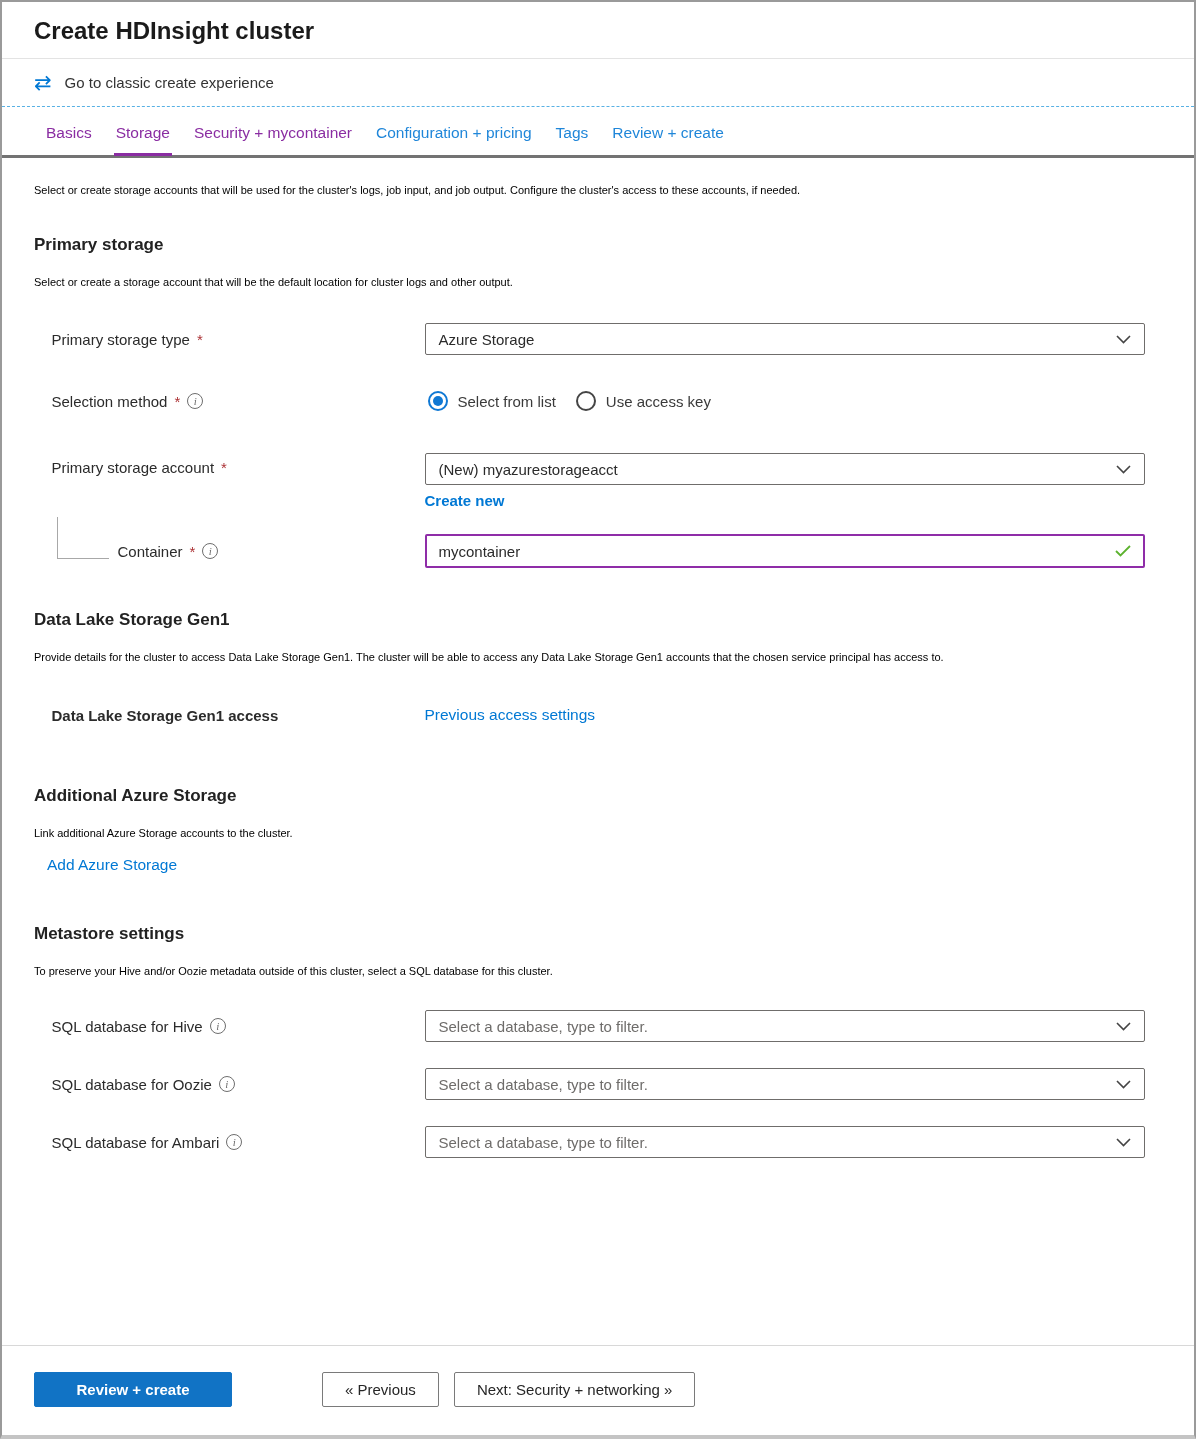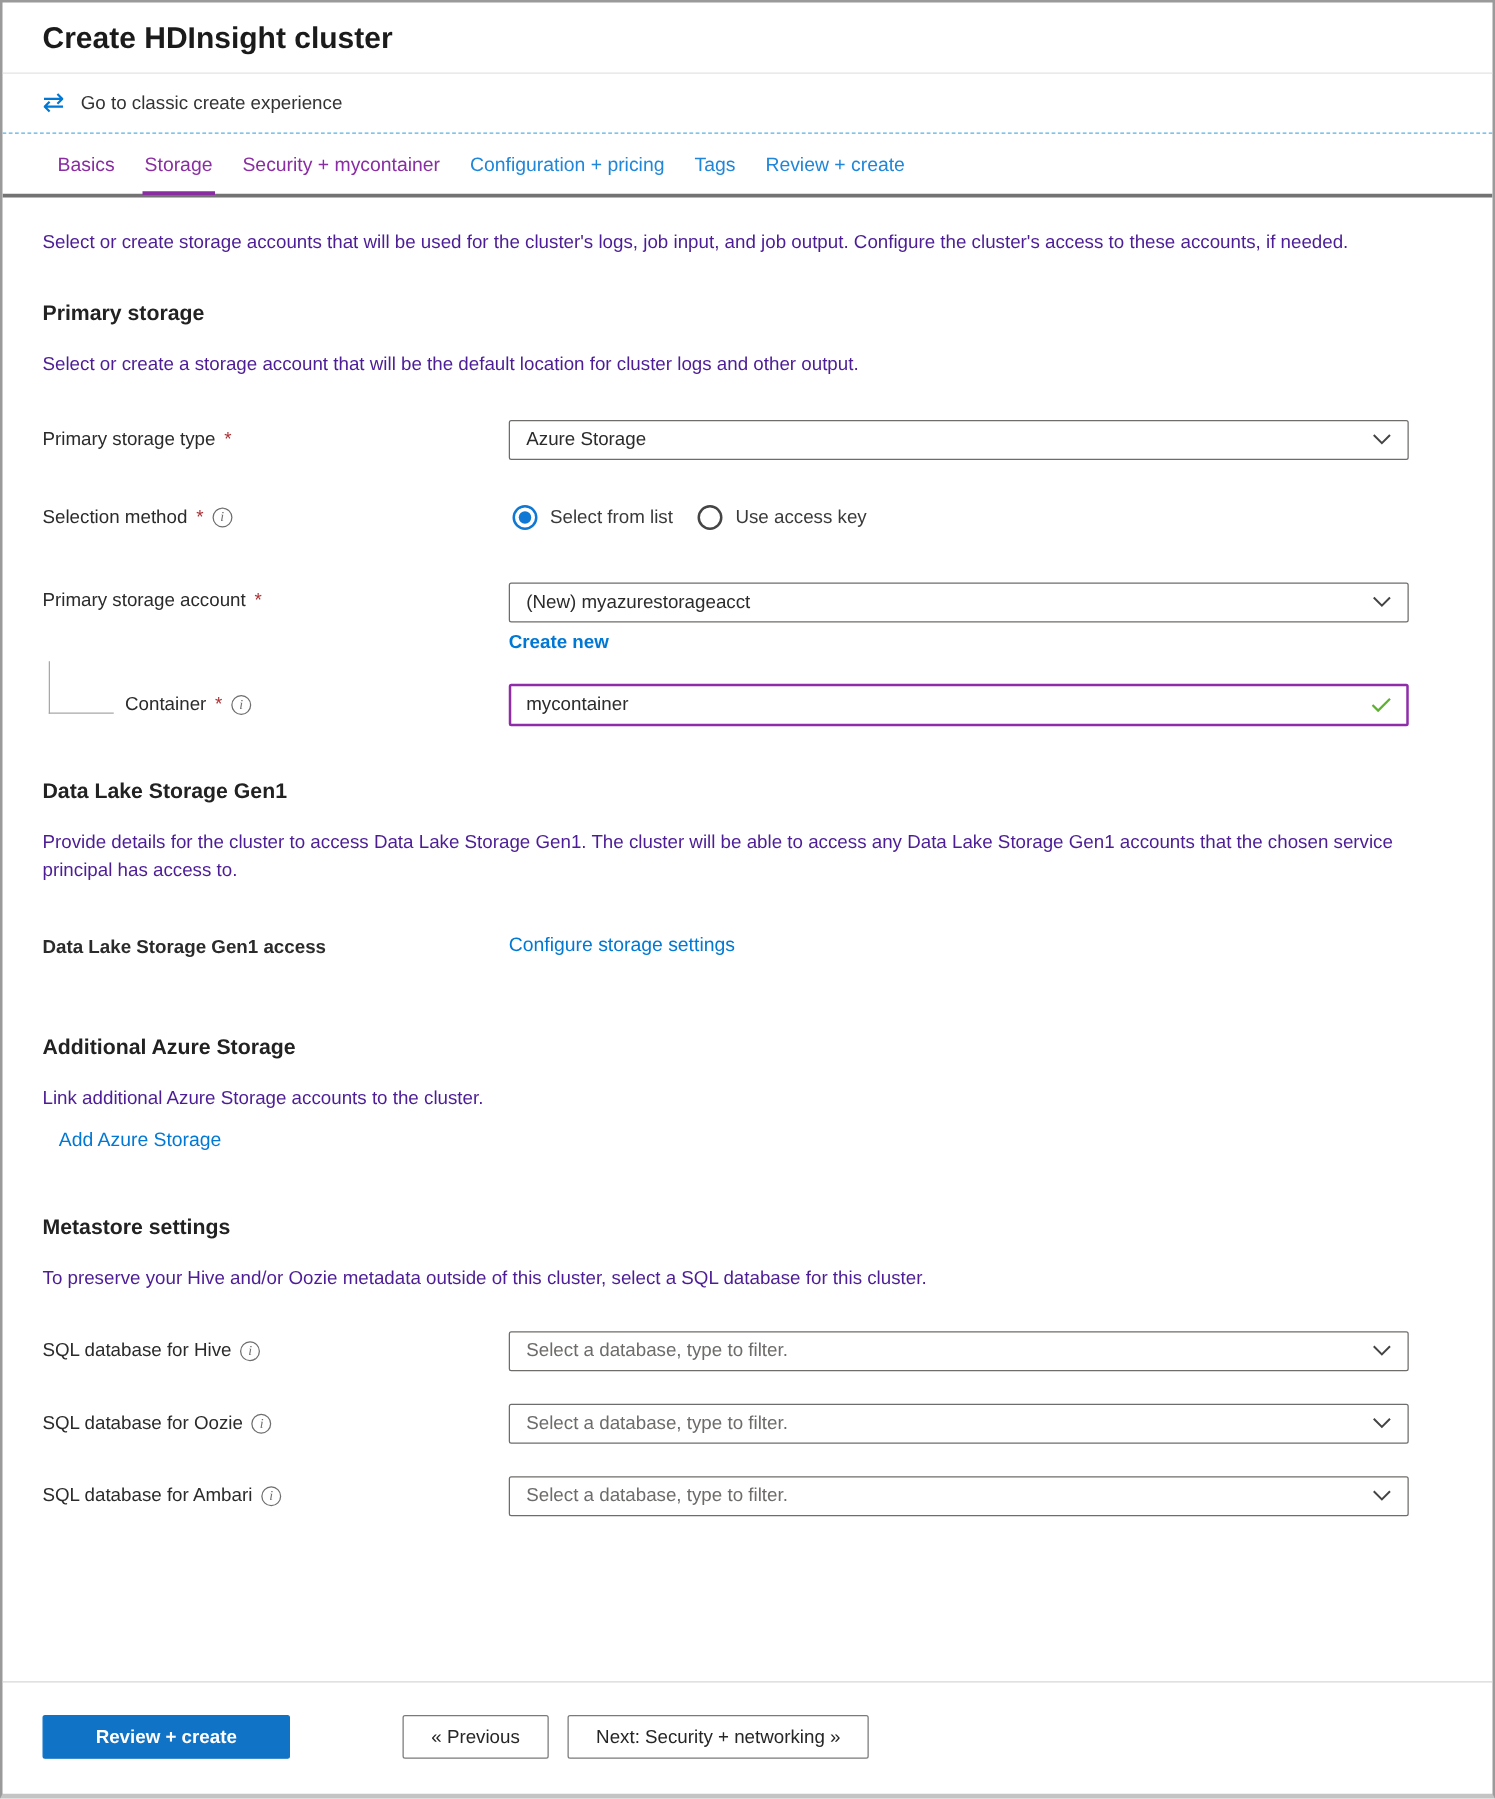--- a/index.html
+++ b/index.html
@@ -29,28 +29,28 @@
   .tab.visited{ color:#8a2da2; }
   .tab.future{ color:#1f86d9; }
   .tab.active{ color:#8a2da2; }
   .tab.active::after{
     content:""; position:absolute; left:10px; right:10px; bottom:-1px;
     height:3px; background:#8a2da2;
   }
 
   
   .content{ padding:24px 32px 0; flex:1; }
-  p.body-text{ font-size:15px; line-height:1.55; color:#4c1d95; }
+  p.body-text{ font-size:11px; line-height:1.55; color:#000000; }
   .intro{ max-width:1080px; margin-bottom:36px; }
 
   h2.section{ font-size:17px; font-weight:700; color:#222; margin-bottom:19px; }
   .section-desc{ max-width:1130px; margin-bottom:32px; }
   .section-desc.wide{ max-width:1135px; }
 
-  .form-row{ display:flex; align-items:center; margin-bottom:30px; }
+  .form-row{ display:flex; align-items:center; margin-bottom:30px;justify-content:center; }
   .form-row.align-top{ align-items:flex-start; }
   .form-label{
     width:373px; flex:none; font-size:15px; color:#2b2b2b;
     display:flex; align-items:center; gap:7px;
   }
   .form-label .req{ color:#ac3235; font-size:15px; }
   .form-label.bold{ font-weight:700; }
   .control{ width:720px; flex:none; }
 
   .info-icon{
@@ -226,21 +226,21 @@
 
     
     <h2 class="section">Data Lake Storage Gen1</h2>
     <p class="body-text section-desc wide" style="margin-bottom:40px;">Provide details for the cluster to access Data Lake Storage Gen1. The cluster will be able to access any Data Lake Storage Gen1 accounts that the chosen service principal has access to.</p>
 
     <div class="form-row access-row">
       <div class="form-label bold">
         <span>Data Lake Storage Gen1 access</span>
       </div>
       <div class="control">
-        <a class="link" style="font-size:15.5px;">Configure storage settings</a>
+        <a class="link" style="font-size:15.5px;">Previous access settings</a>
       </div>
     </div>
 
     
     <h2 class="section">Additional Azure Storage</h2>
     <p class="body-text">Link additional Azure Storage accounts to the cluster.</p>
     <a class="link add-link">Add Azure Storage</a>
 
     
     <h2 class="section">Metastore settings</h2>

